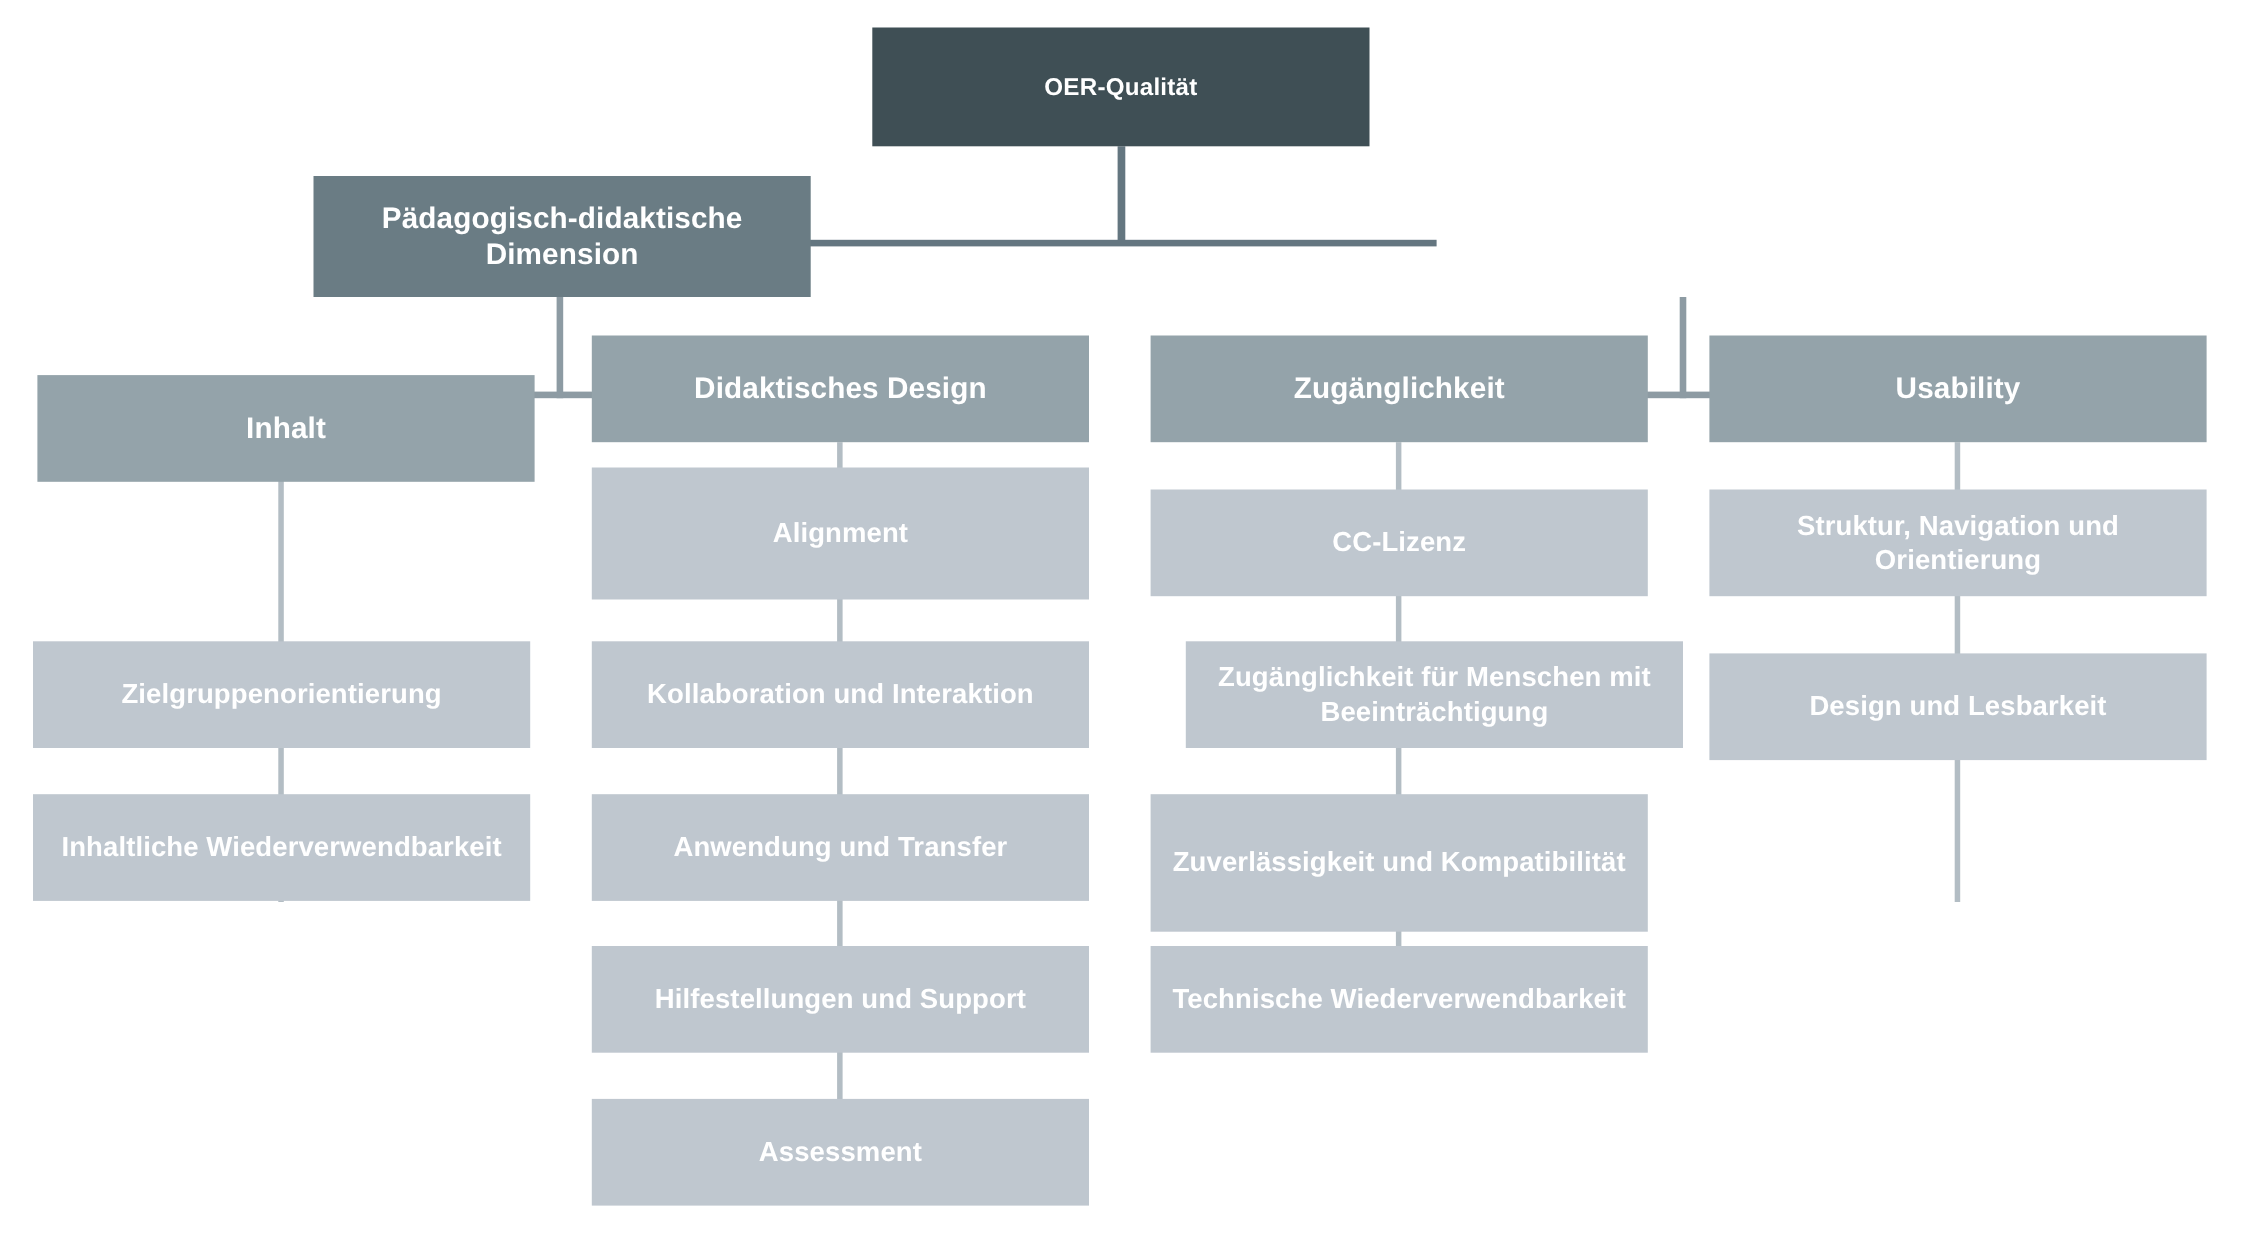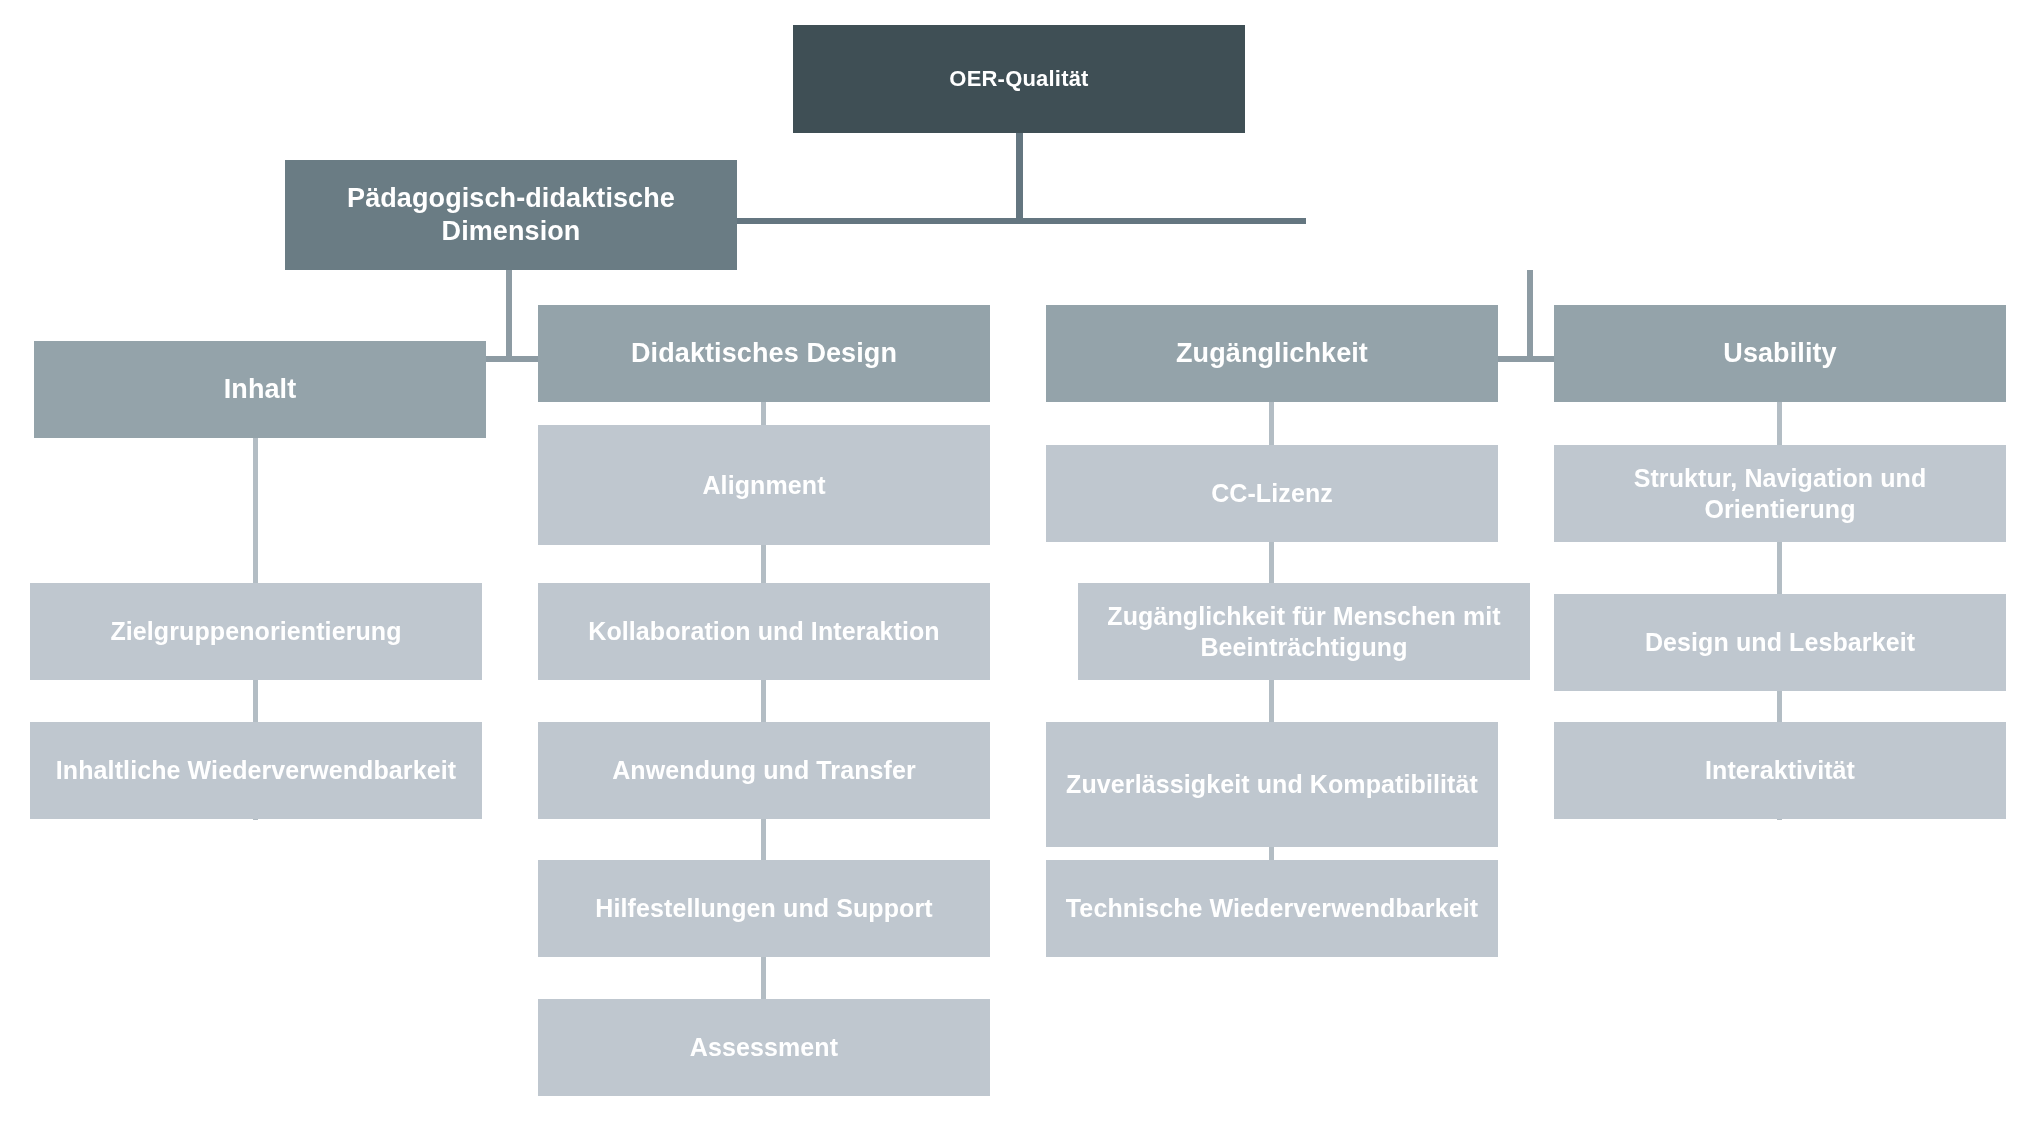--- a/index.html
+++ b/index.html
@@ -122,15 +122,14 @@
   <div class="node lvl-leaf" style="left:1046px; top:583px; width:452px; height:97px;margin-left:32px;">Zugänglichkeit für Menschen mit Beeinträchtigung</div>
 
   <div class="node lvl-leaf" style="left:1046px; top:722px; width:452px; height:125px;">Zuverlässigkeit und Kompatibilität</div>
 
   <div class="node lvl-leaf" style="left:1046px; top:860px; width:452px; height:97px;">Technische Wiederverwendbarkeit</div>
 
   <div class="node lvl-leaf" style="left:1554px; top:445px; width:452px; height:97px;">Struktur, Navigation und Orientierung</div>
 
   <div class="node lvl-leaf" style="left:1554px; top:594px; width:452px; height:97px;">Design und Lesbarkeit</div>
 
-  <div class="node lvl-leaf" style="left:1554px; top:722px; width:452px; height:97px;">Interaktivität</div>
 
 </div>
 
 </body></html>

